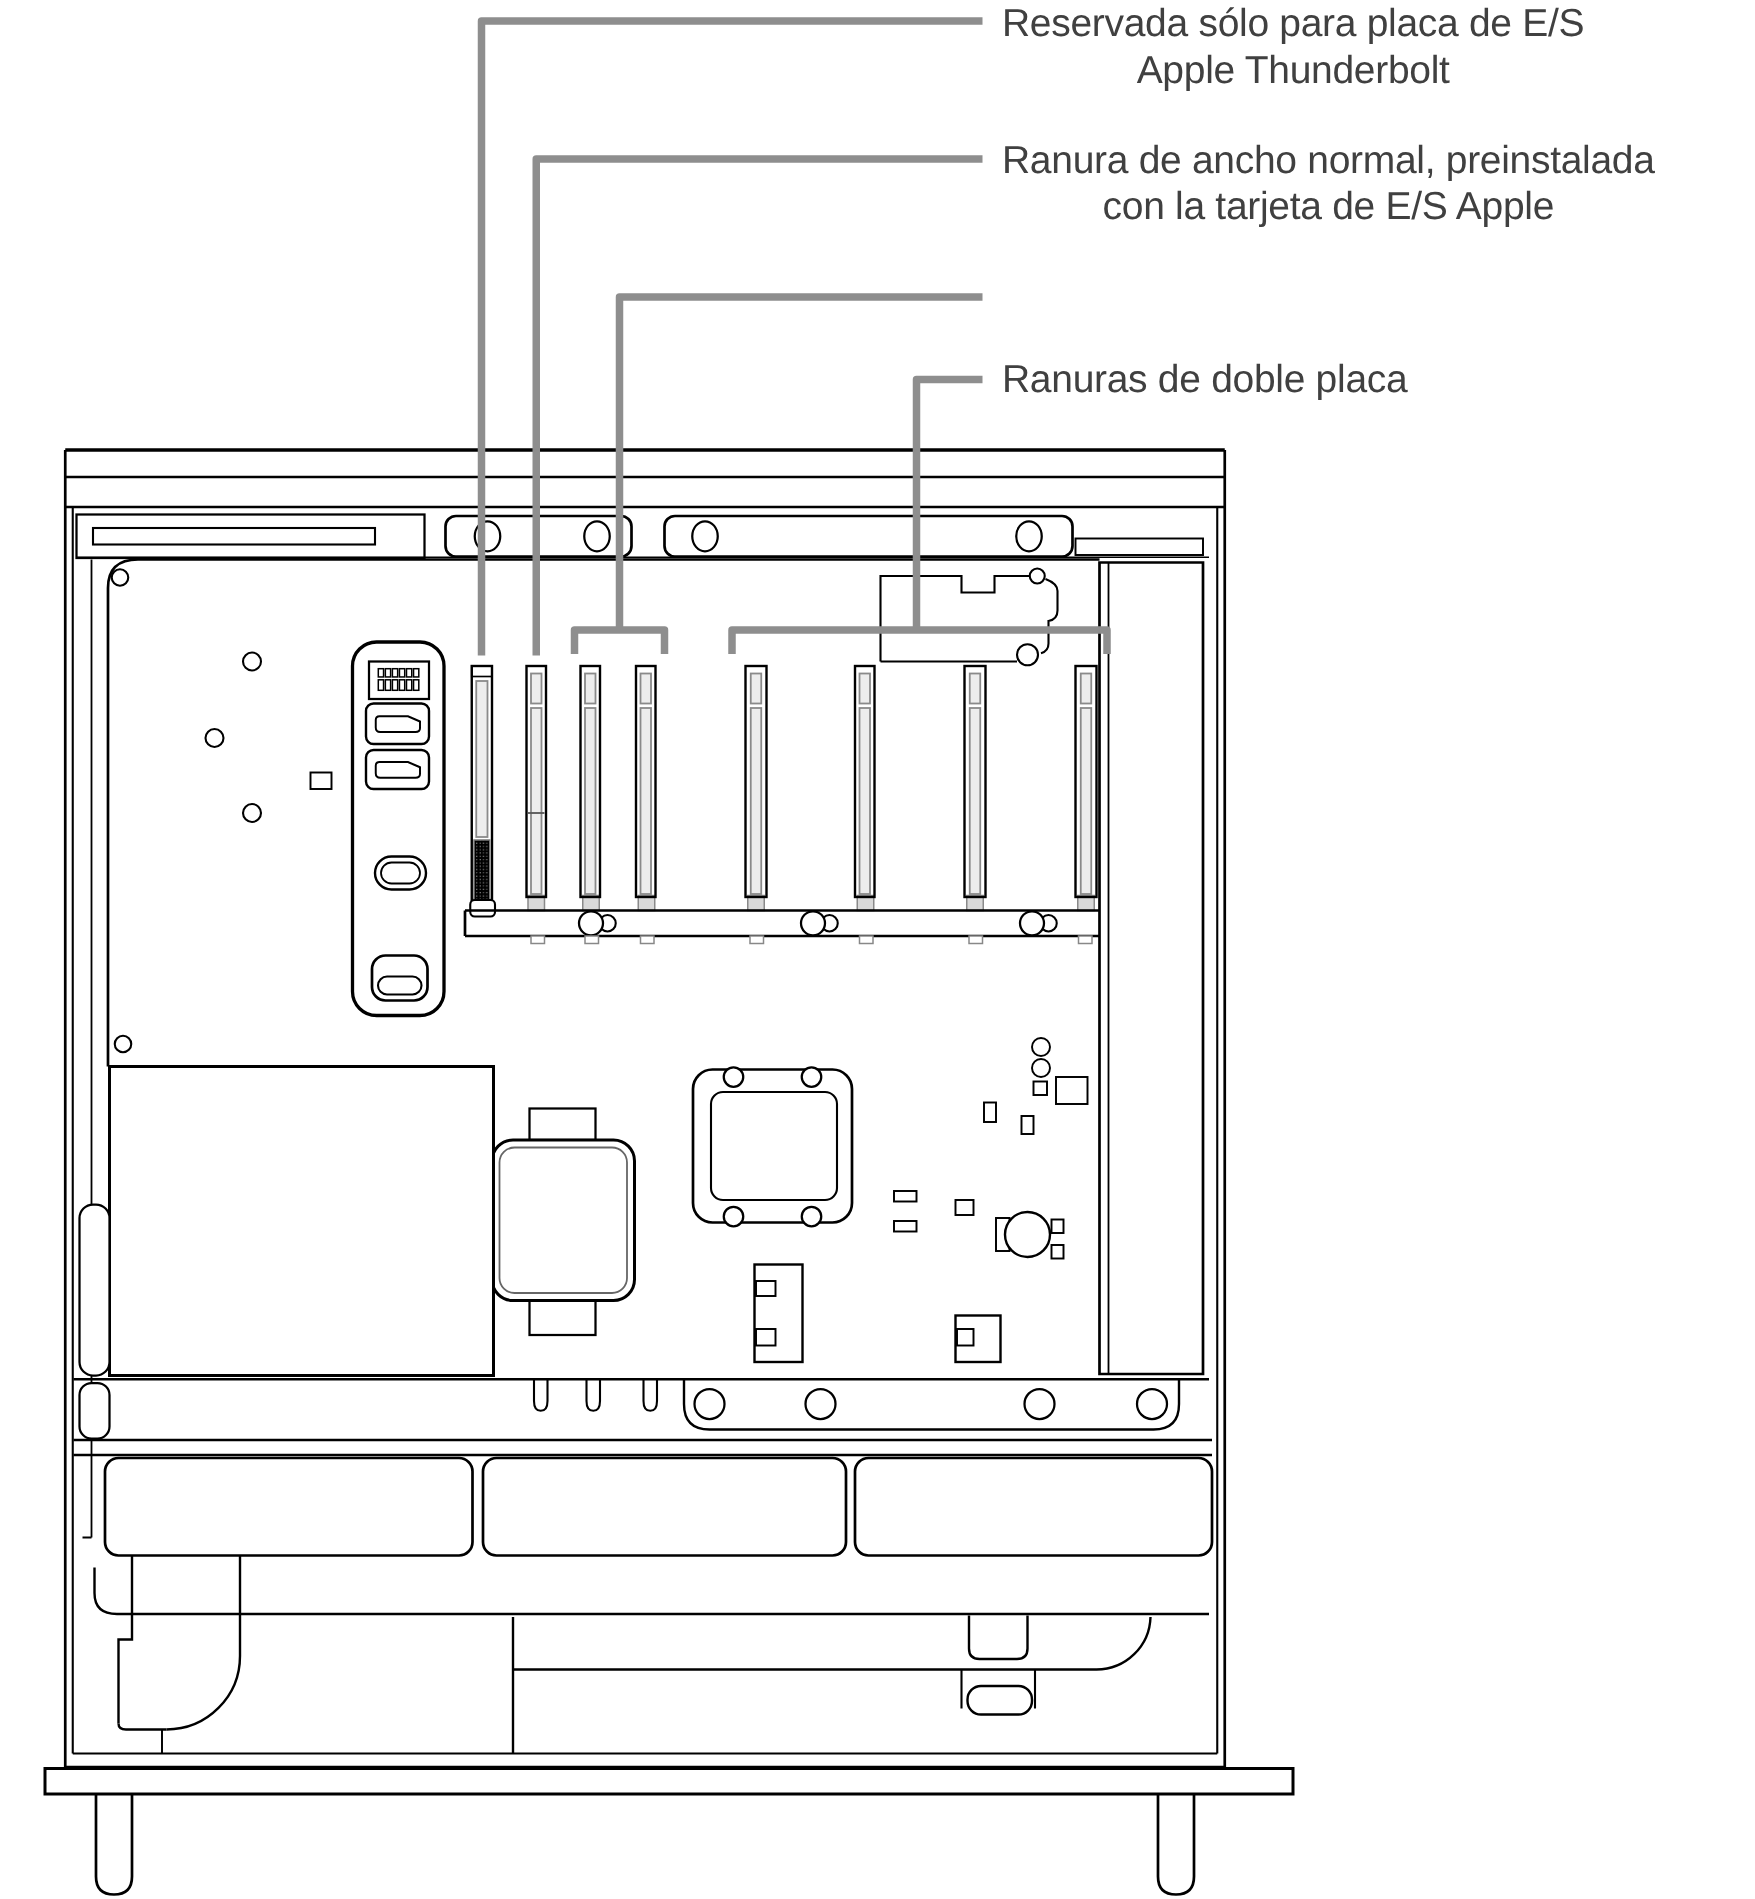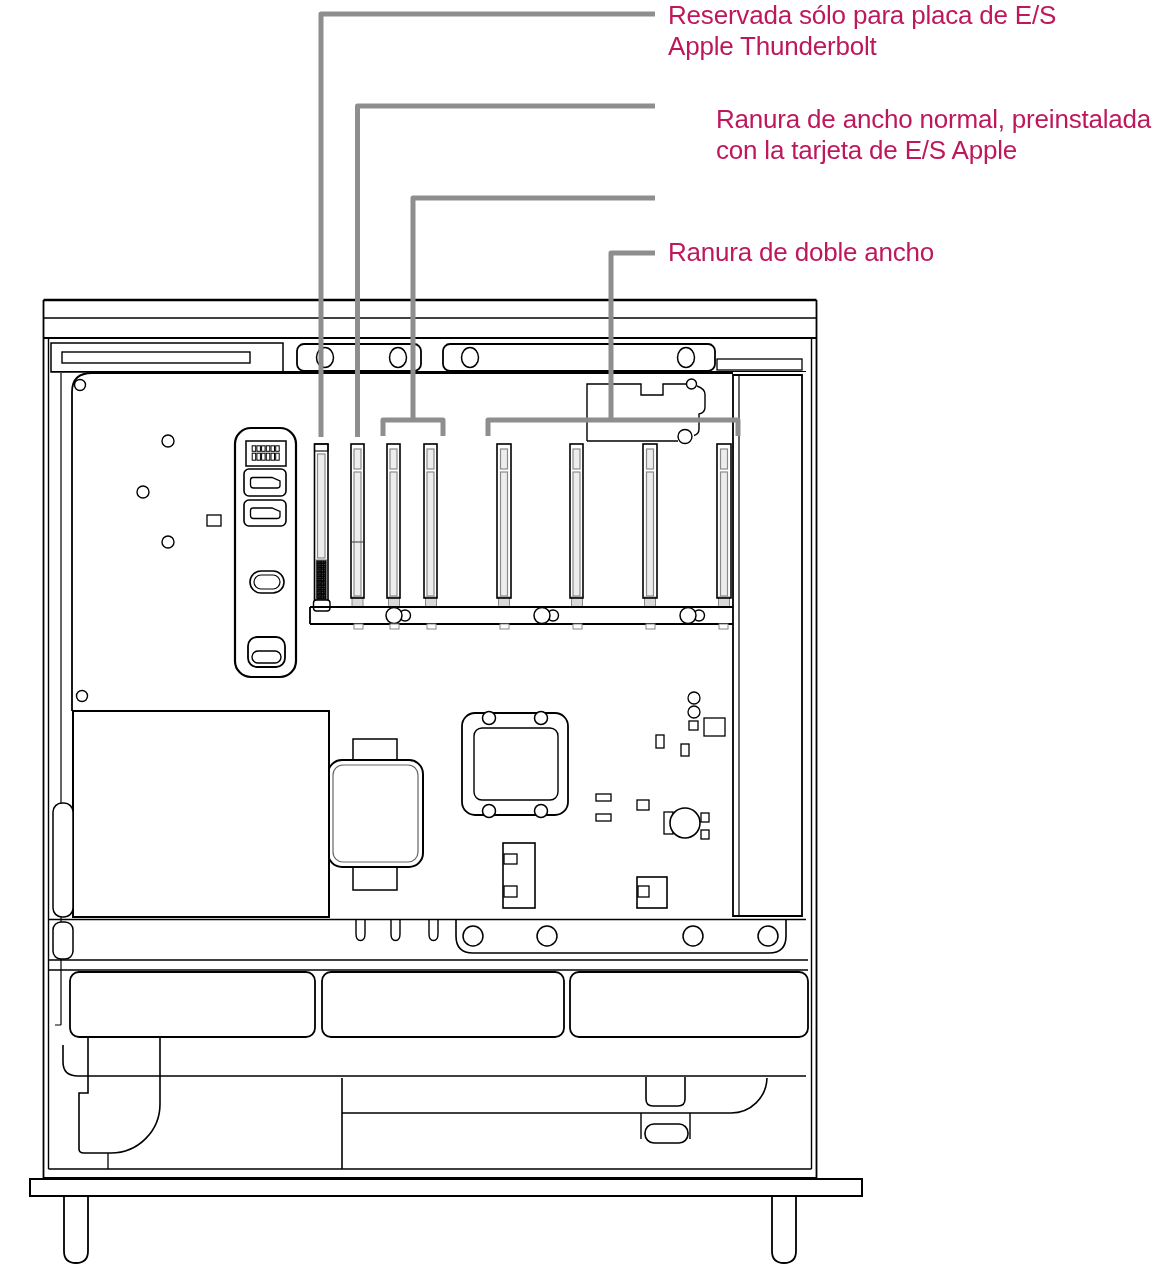--- a/index.html
+++ b/index.html
@@ -1,22 +1,22 @@
 <!DOCTYPE html>
 <html><head>
 <meta charset="utf-8">
 <style>
   html,body{margin:0;padding:0;background:#ffffff;}
   #canvas{position:relative;width:1170px;height:1266px;overflow:hidden;background:#fff;
           font-family:"Liberation Sans","DejaVu Sans",sans-serif;}
   #drawing{position:absolute;left:0;top:0;}
   .callout-label{position:absolute;left:668px;font-size:26px;line-height:31px;
-                 color:#be185d;white-space:pre-line;letter-spacing:-0.2px;}
+                 color:#404040;white-space:pre-line;letter-spacing:-0.2px;text-align:center;}
   #label-1{top:0px;}
-  #label-2{top:104px;margin-left:48px;}
+  #label-2{top:91px;}
   #label-3{top:182px;}
   #label-4{top:237px;}
   svg *{vector-effect:none;}
 </style>
 </head>
 <body>
 
 <div id="canvas">
 
 <svg id="drawing" width="1170" height="1266" viewBox="0 0 1170 1266" fill="none" stroke="#000" stroke-width="1.6">
@@ -290,14 +290,14 @@
     <polyline points="383,436 383,420 443,420 443,436"></polyline>
     <polyline points="655,253 611,253 611,420"></polyline>
     <polyline points="488,436 488,420 738,420 738,436"></polyline>
   </g>
 </svg>
 
   <div id="label-1" class="callout-label">Reservada sólo para placa de E/S
 Apple Thunderbolt</div>
   <div id="label-2" class="callout-label">Ranura de ancho normal, preinstalada
 con la tarjeta de E/S Apple</div>
-  <div id="label-4" class="callout-label">Ranura de doble ancho</div>
+  <div id="label-4" class="callout-label">Ranuras de doble placa</div>
 </div>
 
 </body></html>

